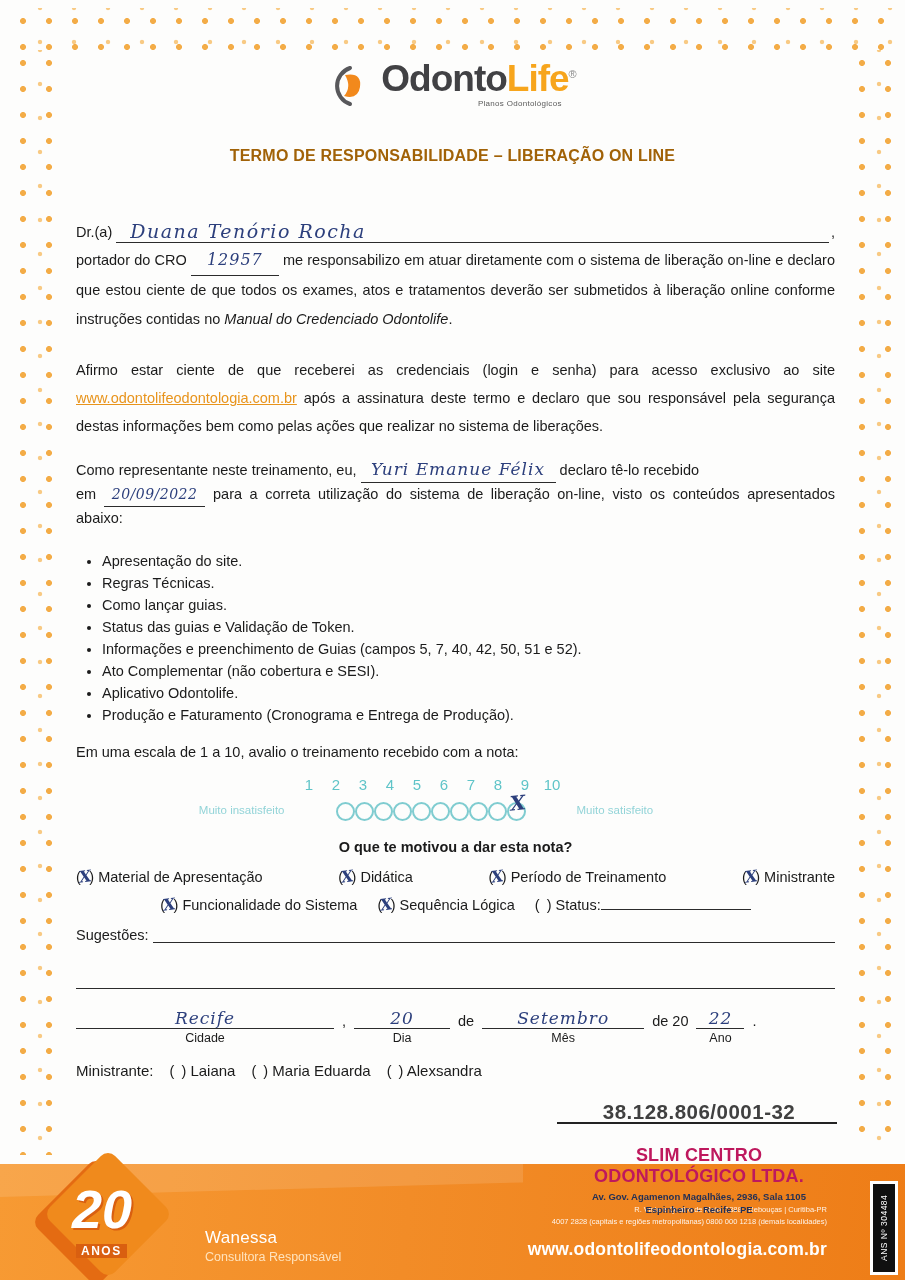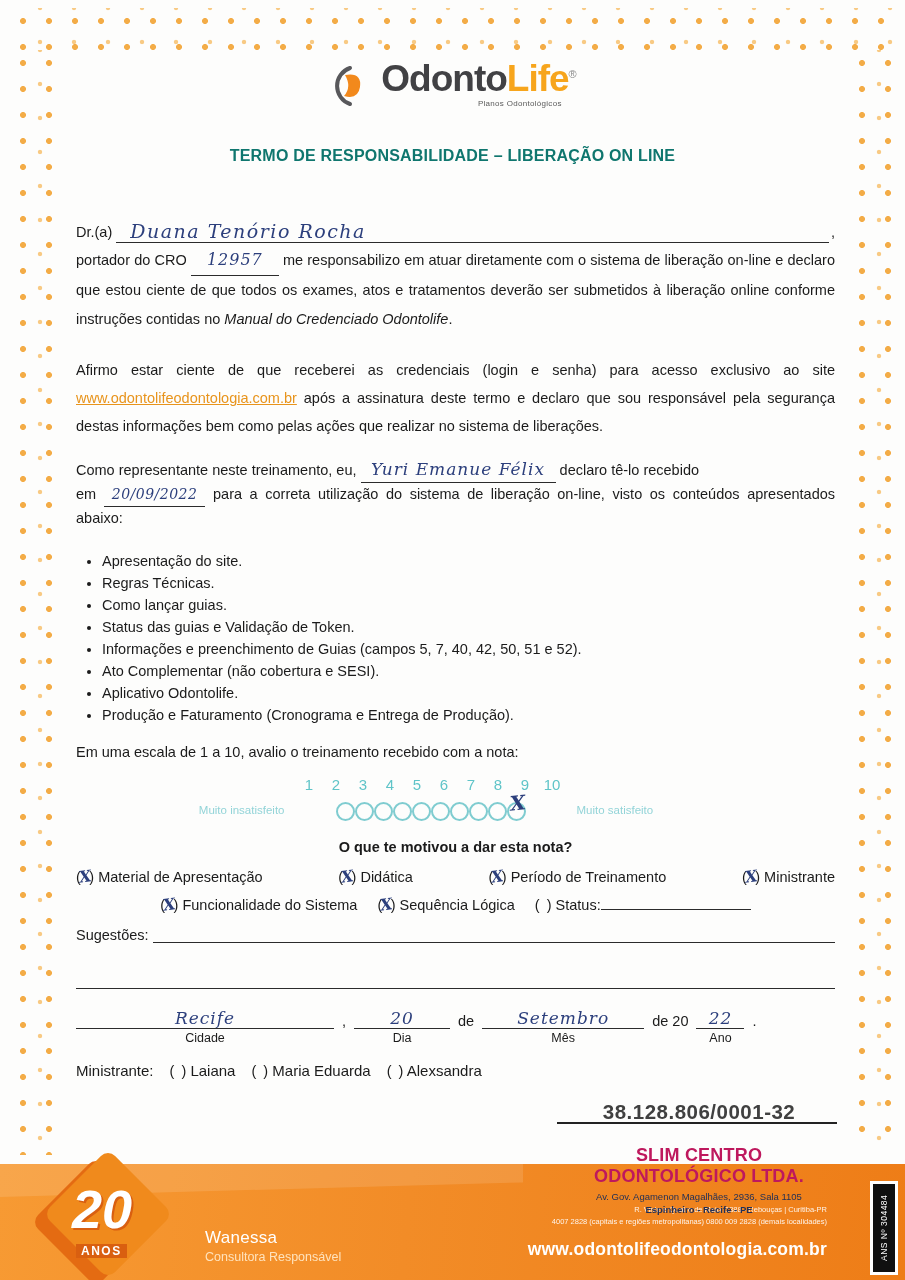--- a/index.html
+++ b/index.html
@@ -20,21 +20,21 @@
   
   .logo { position:absolute; top:60px; left:0; right:0; display:flex; justify-content:center; align-items:flex-start; gap:8px; }
   .logo-icon { margin-top:4px; }
   .logo-textcol { display:flex; flex-direction:column; align-items:flex-end; }
   .logo-row { font-size:37px; font-weight:bold; letter-spacing:-1px; line-height:1; }
   .logo-odonto { color:#414144; }
   .logo-life { color:#F7A51C; font-weight:bold; }
   .logo-reg { font-size:11px; color:#8a8a8a; vertical-align:super; font-weight:normal; }
   .logo-tagline { font-size:8px; color:#5b5b5b; margin-top:2px; margin-right:14px; letter-spacing:.3px; }
 
-  .title { position:absolute; top:147px; left:0; width:100%; text-align:center; font-weight:bold; font-size:16px; color:#0f766e; letter-spacing:.2px; }
+  .title { position:absolute; top:147px; left:0; width:100%; text-align:center; font-weight:bold; font-size:16px; color:#a16207; letter-spacing:.2px; }
 
   .content { position:absolute; top:212px; left:76px; right:70px; font-size:14.5px; }
 
   .p1line1 { line-height:29px; }
   .drline { display:flex; align-items:flex-end; height:31px; margin-bottom:2px; }
   .drlabel { line-height:22px; }
   .blankfill { flex:1; border-bottom:1.6px solid #2b2b2b; margin-left:4px; padding-left:14px; }
   .drline .comma { line-height:22px; margin-left:2px; }
   .p1rest { line-height:29px; text-align:justify; margin-bottom:22px; }
   .p2 { line-height:28px; text-align:justify; margin-bottom:18px; }
@@ -91,21 +91,21 @@
   .staticwrap .txt { height:26px; display:flex; align-items:flex-end; white-space:nowrap; }
   .staticwrap .pad { height:17px; }
 
   .minline { display:flex; align-items:baseline; gap:16px; font-size:15px; margin-top:4px; }
 
   
   .stamp { position:absolute; right:70px; top:1100px; width:272px; text-align:center; z-index:6; }
   .stamp-cnpj { font-size:20.5px; font-weight:bold; color:#404040; letter-spacing:.5px; position:relative; z-index:2; }
   .sigline { position:absolute; left:-6px; right:-2px; top:22px; border-top:2px solid #222; z-index:1; }
   .stamp-company { font-size:18px; font-weight:bold; color:#be185d; margin-top:21px; letter-spacing:.2px; }
-  .stamp-addr1 { font-size:9.5px; font-weight:normal; color:#243055; margin-top:4px; }
+  .stamp-addr1 { font-size:9.5px; font-weight:bold; color:#243055; margin-top:4px; }
   .stamp-addr2 { font-size:9.5px; font-weight:bold; color:#243055; margin-top:2px; }
 
   
   .footer { position:absolute; left:0; right:0; bottom:0; height:116px; background:linear-gradient(95deg, #f79a33 0%, #f28c27 45%, #ee7d17 100%); z-index:4; }
   .f-swoosh { position:absolute; left:-20px; top:-8px; width:60%; height:34px; background:rgba(255,255,255,0.12); transform:skewY(-1.6deg); }
   .anos { position:absolute; left:46px; bottom:4px; width:135px; height:112px; z-index:5; }
   .anos-bg2 { position:absolute; left:4px; top:12px; width:92px; height:92px; background:#e46b12; transform:rotate(45deg); border-radius:10px; }
   .anos-bg { position:absolute; left:16px; top:4px; width:92px; height:92px; background:#f08a1c; transform:rotate(45deg); border-radius:10px; }
   .anos-num { position:absolute; left:26px; top:14px; font-size:54px; font-weight:bold; font-style:italic; color:#fff; text-shadow:2px 2px 0 #d95f10; }
   .anos-label { position:absolute; left:30px; top:80px; font-size:12px; font-weight:bold; color:#fff; letter-spacing:1.5px; background:#d95f10; padding:0 5px; }
@@ -297,17 +297,17 @@
     <div class="anos-num">20</div>
     <div class="anos-label">ANOS</div>
   </div>
 
   <div class="consultant">
     <div class="consultant-name">Wanessa</div>
     <div class="consultant-role">Consultora Responsável</div>
   </div>
 
   <div class="f-small f-small1">R. Vinte e Quatro de Maio, 1388 - Rebouças | Curitiba-PR</div>
-  <div class="f-small f-small2">4007 2828 (capitais e regiões metropolitanas) 0800 009 2828 (demais localidades)</div>
+  <div class="f-small f-small2">4007 2828 (capitais e regiões metropolitanas) 0800 000 1218 (demais localidades)</div>
   <div class="f-website">www.odontolifeodontologia.com.br</div>
   <div class="ans-badge">ANS Nº 304484</div>
 
 </div>
 
 </body></html>

